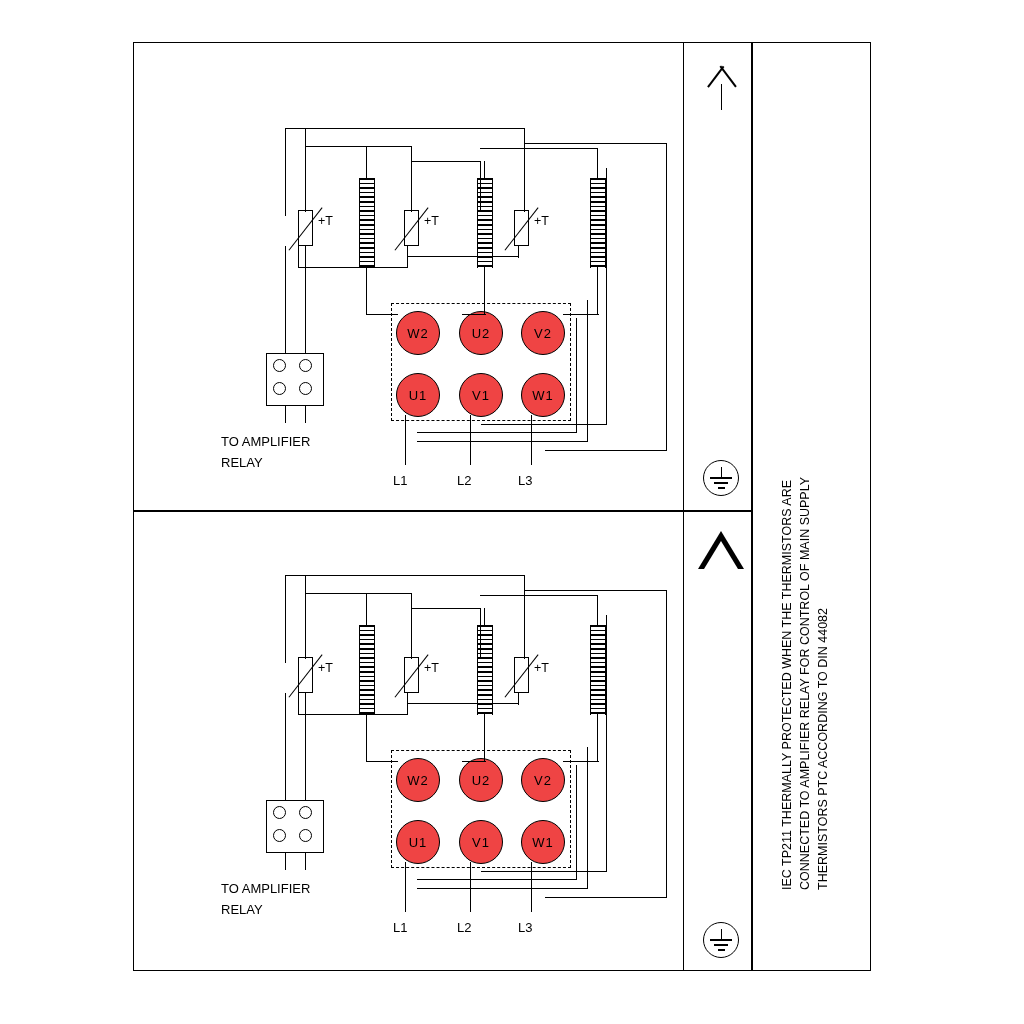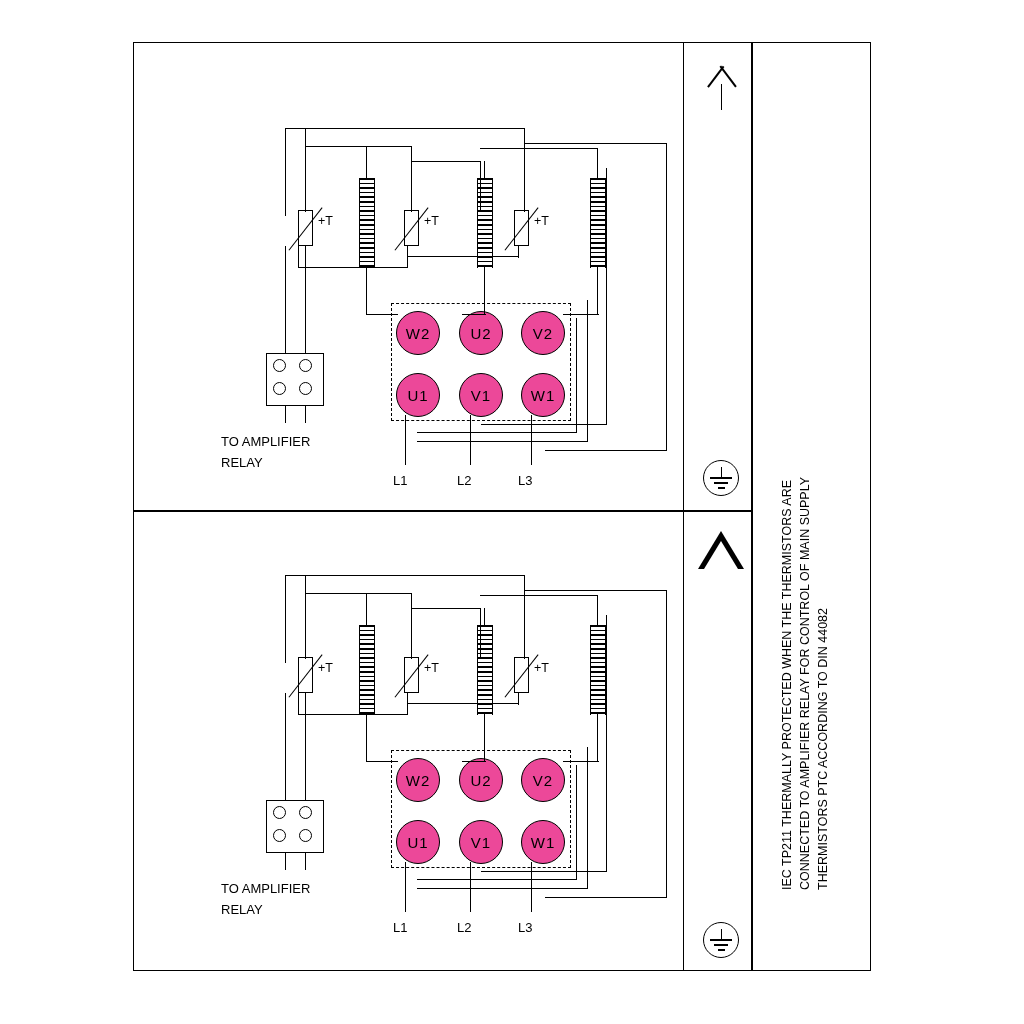--- a/index.html
+++ b/index.html
@@ -39,22 +39,22 @@
   .term {
     position: absolute;
     width: 44px;
     height: 44px;
     border: 1.4px solid #000;
     border-radius: 50%;
     box-sizing: border-box;
     display: flex;
     align-items: center;
     justify-content: center;
-    font-size: 15px;
-    background: #ec4899;
+    font-size: 13px;
+    background: #ef4444;
     letter-spacing: 1px;
   }
   .dashbox {
     position: absolute;
     border: 1.3px dashed #000;
     box-sizing: border-box;
   }
   .coil {
     position: absolute;
     width: 16px;

